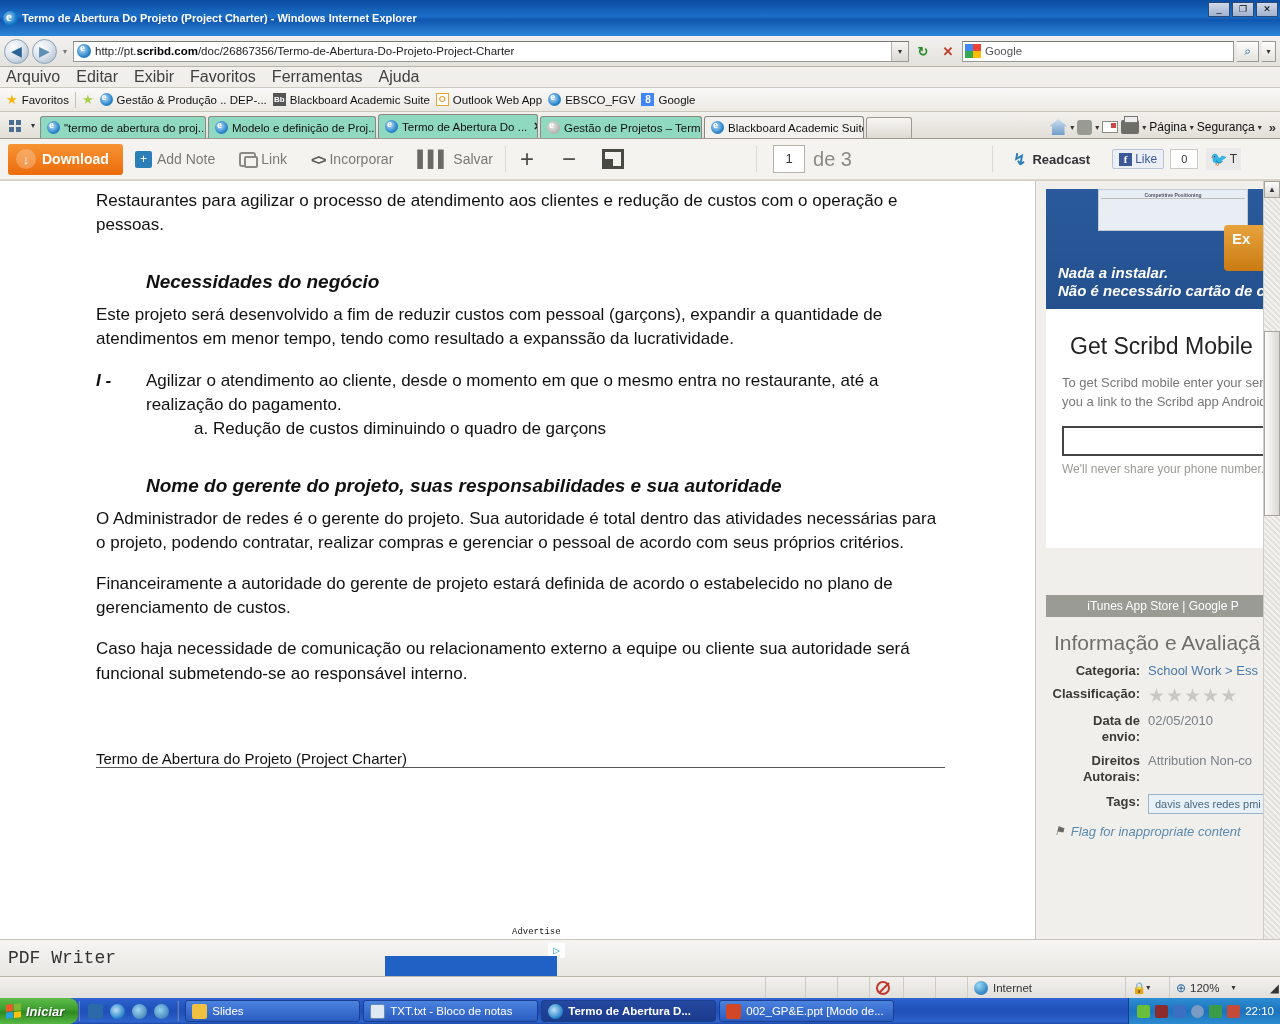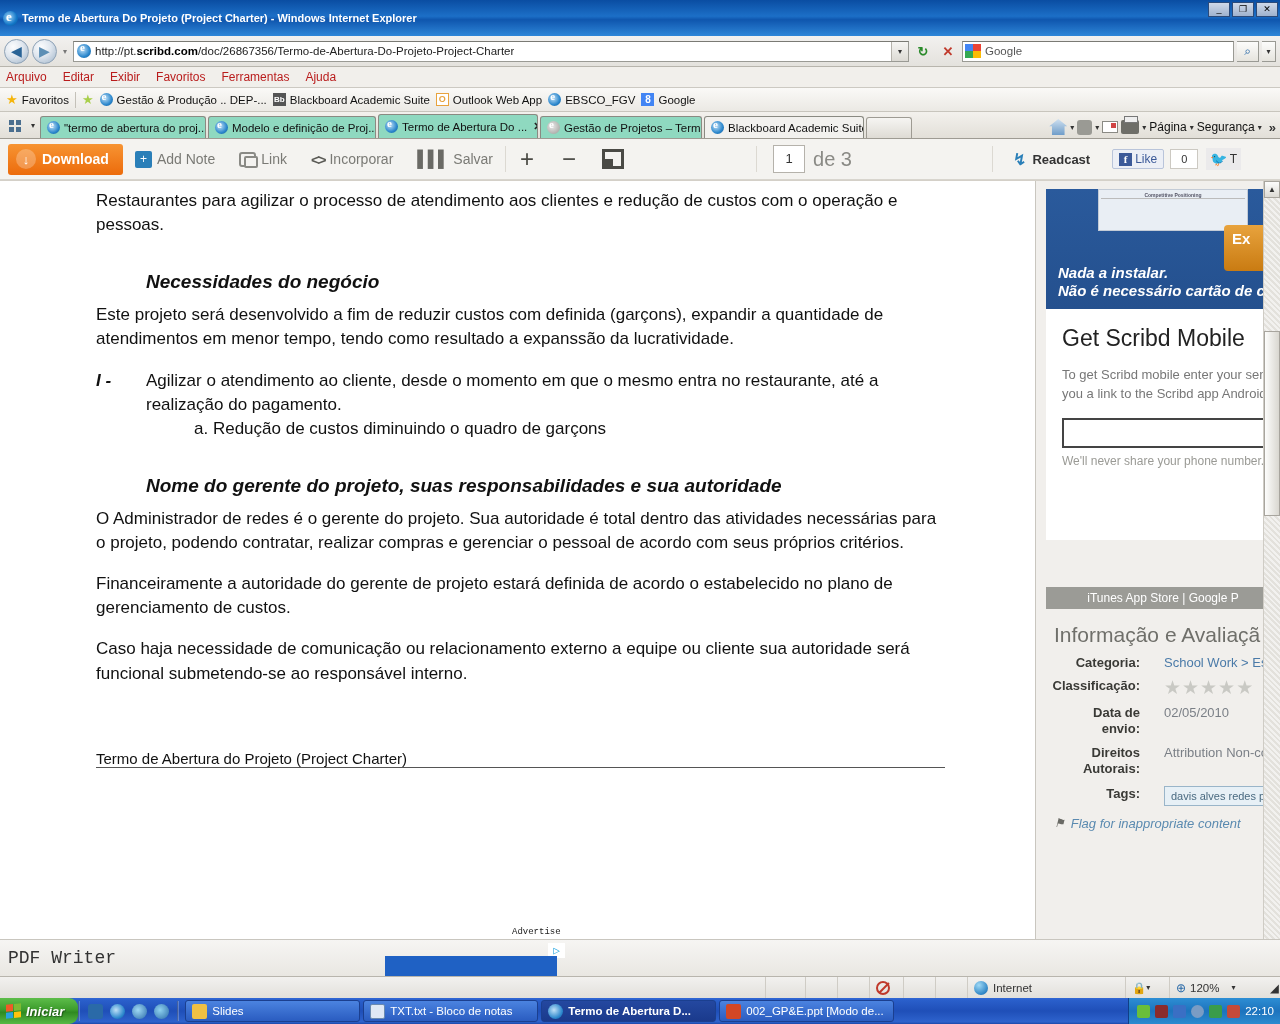--- a/index.html
+++ b/index.html
@@ -113,21 +113,21 @@
     width:14px;height:21px;flex:none;border:1px solid #9a9a94;border-left:none;
     background:linear-gradient(to bottom,#fcfcfb,#e6e4de);
     display:flex;align-items:center;justify-content:center;color:#333;font-size:8px;
   }
 
   
   .menubar{
     height:21px; background:#f1efeb; display:flex; align-items:center;
     padding-left:6px; gap:16px; border-bottom:1px solid #ccc9c2;
   }
-  .menubar span{ font-size:12px; color:#b91c1c; }
+  .menubar span{ font-size:16px; color:#404040; }
 
   
   .favbar{
     height:24px; background:linear-gradient(to bottom,#faf9f7,#ebe9e4);
     display:flex;align-items:center; gap:6px; padding-left:6px;
     border-bottom:1px solid #c8c5bd;
   }
   .favbar .item{ display:flex;align-items:center;gap:4px;font-size:11.5px;color:#111;white-space:nowrap;}
   .star{ color:#f5b50a; font-size:13px; }
   .sep-v{ width:1px;height:16px;background:#c4c1b9; }
@@ -254,27 +254,27 @@
     padding:2px;
   }
   .ad-mini .hdr{ text-align:center;font-weight:bold;font-size:5px; border-bottom:1px solid #bbb;}
   .ad-text{ position:absolute; left:12px; bottom:8px; color:#fff; font-weight:bold; font-style:italic; font-size:15px; line-height:1.25; }
   .ad-cta{
     position:absolute; right:-6px; top:36px; width:62px; height:46px;
     background:linear-gradient(to bottom,#e8a33d,#c97b12); border-radius:4px;
     color:#fff;font-weight:bold;font-size:15px; padding:5px 0 0 8px;
   }
   .mobile-card{ background:#fff; margin-left:10px; padding:16px 0 0 16px; }
-  .mobile-card h3{ margin:0; font-size:23px; font-weight:normal; color:#222; letter-spacing:0; }
+  .mobile-card h3{ margin:8px; font-size:23px; font-weight:normal; color:#222; letter-spacing:0; }
   .mobile-card p{ margin:14px 0 0 0; font-size:13px; color:#777; line-height:1.45; }
   .phone-input{ margin-top:14px; width:210px; height:30px; border:2px solid #444; background:#fff;}
   .never-share{ font-size:12px; color:#9a9a95; margin-top:6px; }
   .store-bar{ margin-left:10px; background:#9b9b96; color:#fff; font-size:12px; text-align:center; padding:4px 0;margin-top:47px; }
   .info-title{ font-size:21px; color:#6f6f6a; margin:14px 0 8px 18px; font-weight:normal; }
-  .info-row{ display:flex; margin:0 0 8px 0; font-size:13px;gap:16px; }
+  .info-row{ display:flex; margin:0 0 8px 0; font-size:13px; }
   .info-lbl{ width:112px; flex:none; text-align:right; font-weight:bold; color:#3a3a36; padding-right:8px; }
   .info-val{ color:#7a7f86; }
   .stars{ color:#c9c9c4; font-size:19px; letter-spacing:1px; line-height:1; }
   .tags-box{ border:1px solid #9ab5c9; background:#e7f0f6; font-size:11px; color:#4a6a80; padding:3px 6px; width:140px; overflow:hidden; white-space:nowrap;}
   .flag-row{ margin:10px 0 0 18px; font-size:13px; font-style:italic; color:#5a8ab0; display:flex; align-items:center; gap:6px;}
   .flag-ico{ color:#6a6a65; font-size:12px; }
 
   
   .vscroll{
     position:absolute; right:0; top:0; width:17px; bottom:0;
@@ -529,21 +529,21 @@
 </div>
 
 <div class="content">
 
   <div class="doc-scroll">
     <div class="doc-page">
       <p>Restaurantes para agilizar o processo de atendimento aos clientes e redução de custos com o operação e pessoas.</p>
       <div class="sp-l"></div>
       <div class="doc-head" style="padding-left:50px;">Necessidades do negócio</div>
       <div class="sp-s"></div>
-      <p>Este projeto será desenvolvido a fim de reduzir custos com definida (garçons), expandir a quantidade de atendimentos em menor tempo, tendo como resultado a expanssão da lucratividade.</p>
+      <p>Este projeto será desenvolvido a fim de reduzir custos com pessoal (garçons), expandir a quantidade de atendimentos em menor tempo, tendo como resultado a expanssão da lucratividade.</p>
       <div class="sp"></div>
       <div class="bullet-row">
         <span class="bullet-mark">I -</span>
         <span>Agilizar o atendimento ao cliente, desde o momento em que o mesmo entra no restaurante, até a realização do pagamento.</span>
       </div>
       <div class="sub-item">a.  Redução de custos diminuindo o quadro de garçons</div>
       <div class="sp-l"></div>
       <div class="doc-head" style="padding-left:50px;">Nome do gerente do projeto, suas responsabilidades e sua autoridade</div>
       <div class="sp-s"></div>
       <p>O Administrador de redes é o gerente do projeto. Sua autoridade é total dentro das atividades necessárias para o projeto, podendo contratar, realizar compras e gerenciar o pessoal de acordo com seus próprios critérios.</p>

